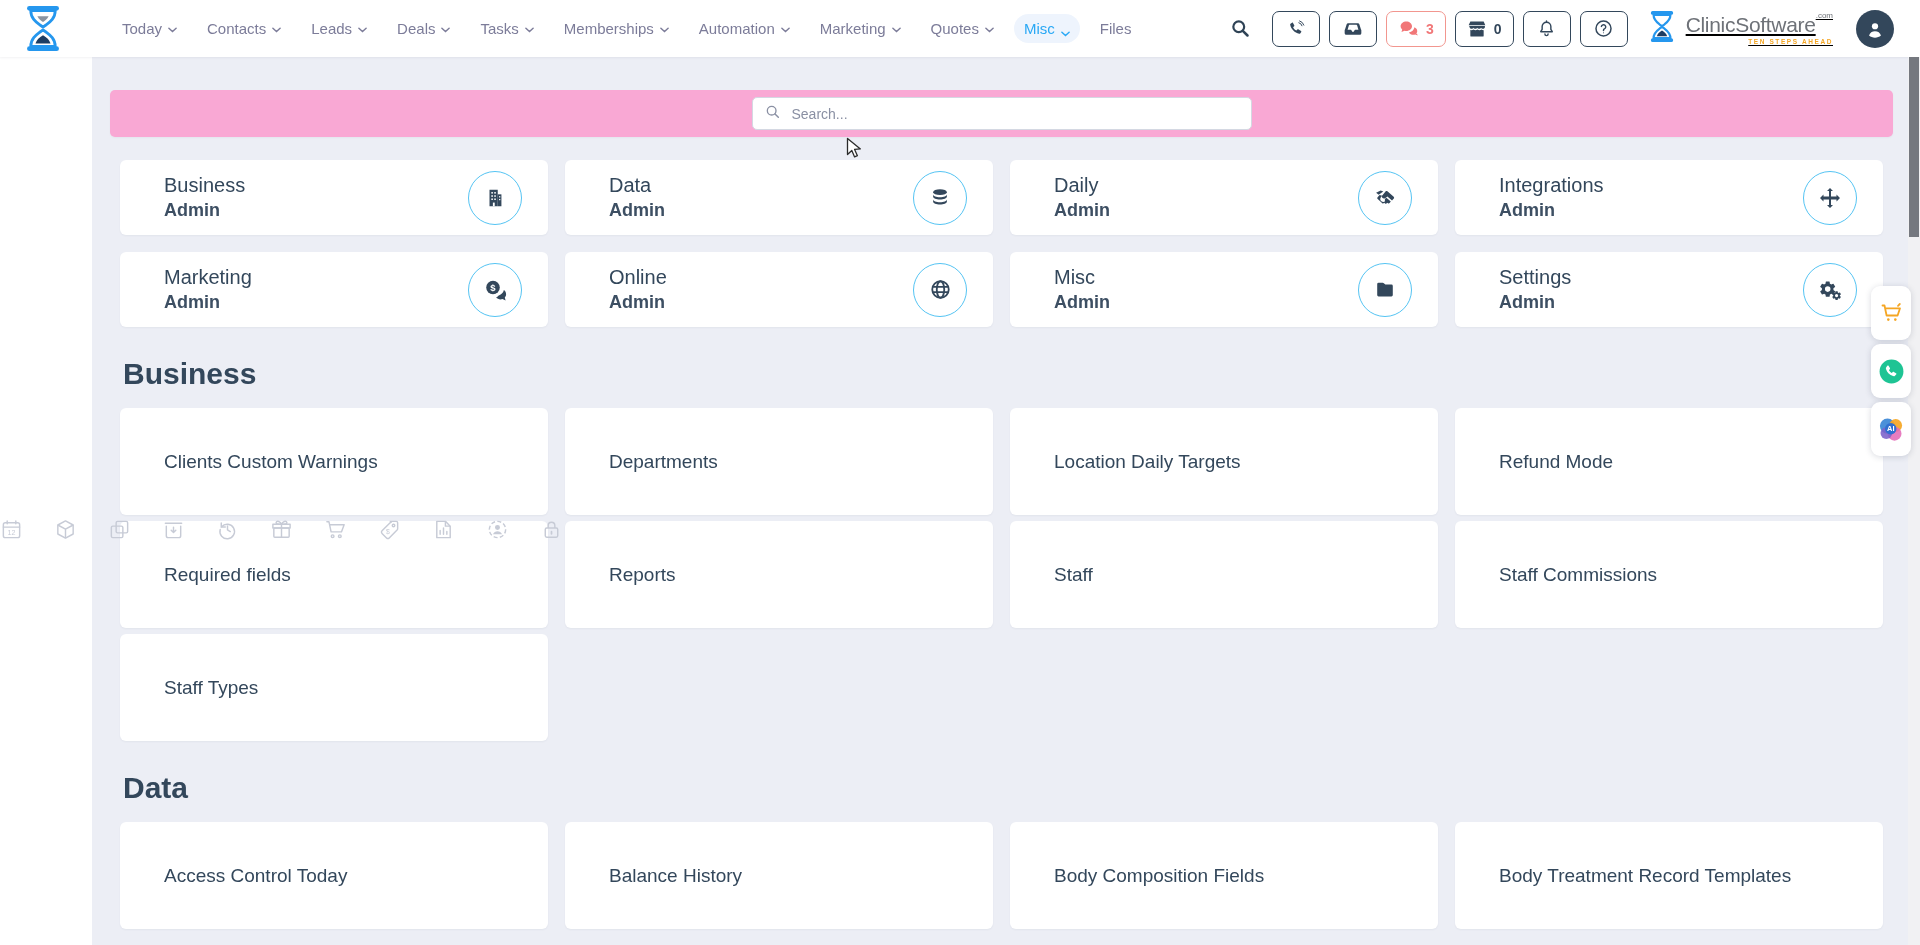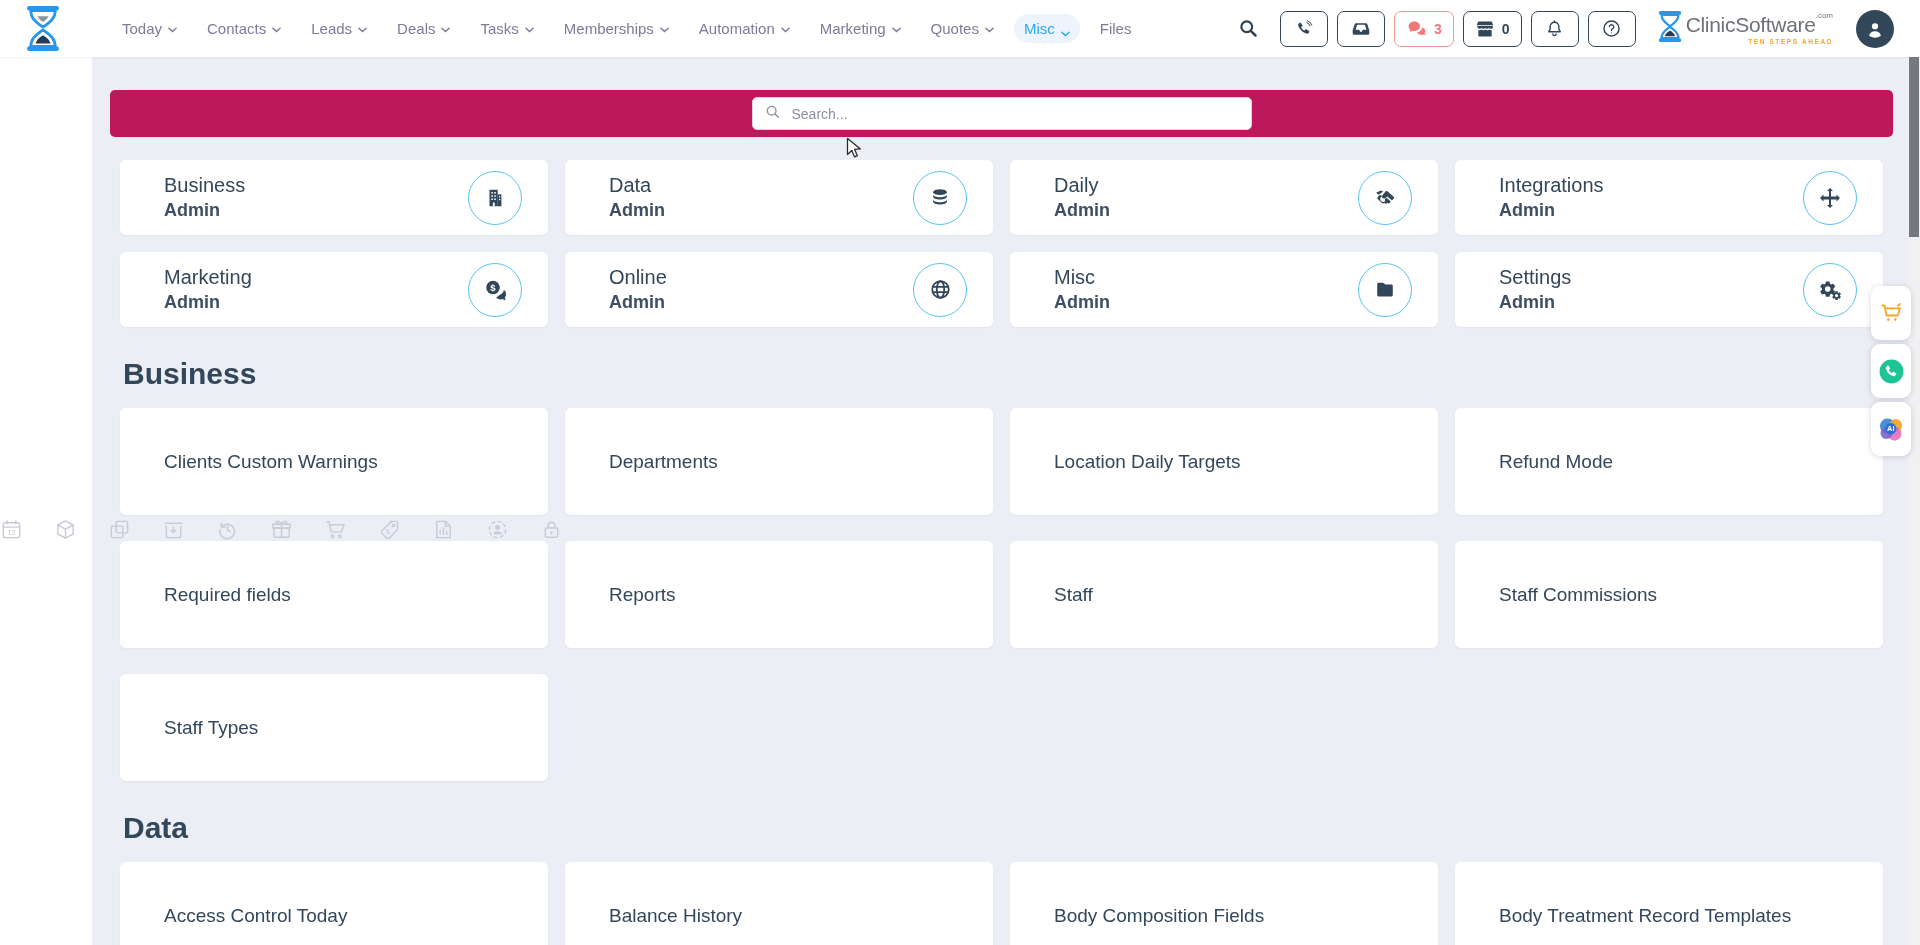--- a/index.html
+++ b/index.html
@@ -27,21 +27,21 @@
   .toolbar { margin-left:auto; display:flex; align-items:center; gap:9px; margin-right:26px; }
   .search-plain { color:#2f4356; display:flex; align-items:center; margin-right:12px; cursor:pointer; }
   .tb-btn {
     height:36px; min-width:48px; padding:0 11px; background:#fff;
     border:1.7px solid #33475b; border-radius:7px; color:#33475b;
     display:flex; align-items:center; justify-content:center; gap:7px; cursor:pointer;
   }
   .tb-btn.accent { border-color:#f2968f; color:#f17778; }
   .tb-badge { font-size:14px; font-weight:bold; line-height:1; }
 
-  .brand { display:flex; align-items:center; margin-left:12px; gap:3px; }
+  .brand { display:flex; align-items:center; margin-left:12px; gap:11px;text-decoration:underline; }
   .brand-texts { display:flex; flex-direction:column; }
   .brand-line { display:flex; align-items:flex-start; }
   .brand-name { font-size:21px; color:#6e7278; letter-spacing:-0.3px; }
   .brand-tld { font-size:8px; color:#6e7278; margin-top:-2px; }
   .brand-tagline { font-size:6.5px; color:#f5a623; letter-spacing:1.6px; align-self:flex-end; margin-top:1px; font-weight:bold; }
   .avatar {
     width:38px; height:38px; border-radius:50%; background:#33475b; margin-left:14px;
     display:flex; align-items:center; justify-content:center; cursor:pointer; flex:none;
   }
 
@@ -49,21 +49,21 @@
   .sidebar {
     position:absolute; left:0; top:57px; bottom:0; width:92px; background:#fff;
     display:flex; flex-direction:row; align-items:center; padding-top:57px; gap:31px;
     z-index:20;
   }
   .side-icon { color:#c7cbd6; display:flex; cursor:pointer; }
 
   
   .main { position:absolute; left:92px; top:57px; right:0; bottom:0; padding:0 27px 0 18px; }
   .search-row {
-    height:47px; background:#be185d; border-radius:5px; margin-top:33px;
+    height:47px; background:#f9a8d4; border-radius:5px; margin-top:33px;
     display:flex; align-items:center; justify-content:center;
     box-shadow:0 1px 2px rgba(40,50,80,.04);
   }
   .search-box {
     width:500px; height:33px; border:1px solid #d4d8e2; border-radius:5px; background:#fff;
     display:flex; align-items:center; padding:0 12px; gap:9px; color:#8a90a3;
   }
   .search-box input {
     border:none; outline:none; flex:1; font-size:14px; color:#5a6273; background:transparent;
     font-family:"Liberation Sans", sans-serif;
@@ -77,21 +77,21 @@
   }
   .cat-info { flex:1; }
   .cat-title { font-size:20px; color:#33475b; font-weight:500; }
   .cat-sub { font-size:18px; color:#3d4f63; margin-top:3px; font-weight:bold; }
   .cat-circle {
     width:54px; height:54px; border-radius:50%; border:1.6px solid #55c4f3; color:#33475b;
     display:flex; align-items:center; justify-content:center; flex:none;
   }
 
   .section-title { font-size:30px; color:#33475b; font-weight:600; margin:30px 0 17px 13px; }
-  .item-grid { display:grid; grid-template-columns:repeat(4,1fr); gap:26px 17px; padding:0 10px; }
+  .item-grid { display:grid; grid-template-columns:repeat(4,1fr); gap:6px 17px; padding:0 10px; }
   .item-card {
     background:#fff; border-radius:6px; height:107px; display:flex; align-items:center;
     padding:0 30px 0 44px; font-size:19px; color:#33475b; font-weight:500;
     box-shadow:0 1px 2px rgba(40,50,80,.05); cursor:pointer;
   }
 
   
   .float-btn {
     position:absolute; right:9px; width:40px; height:54px; background:#fff; border-radius:9px;
     box-shadow:0 1px 6px rgba(40,50,80,.18); display:flex; align-items:center; justify-content:center;

